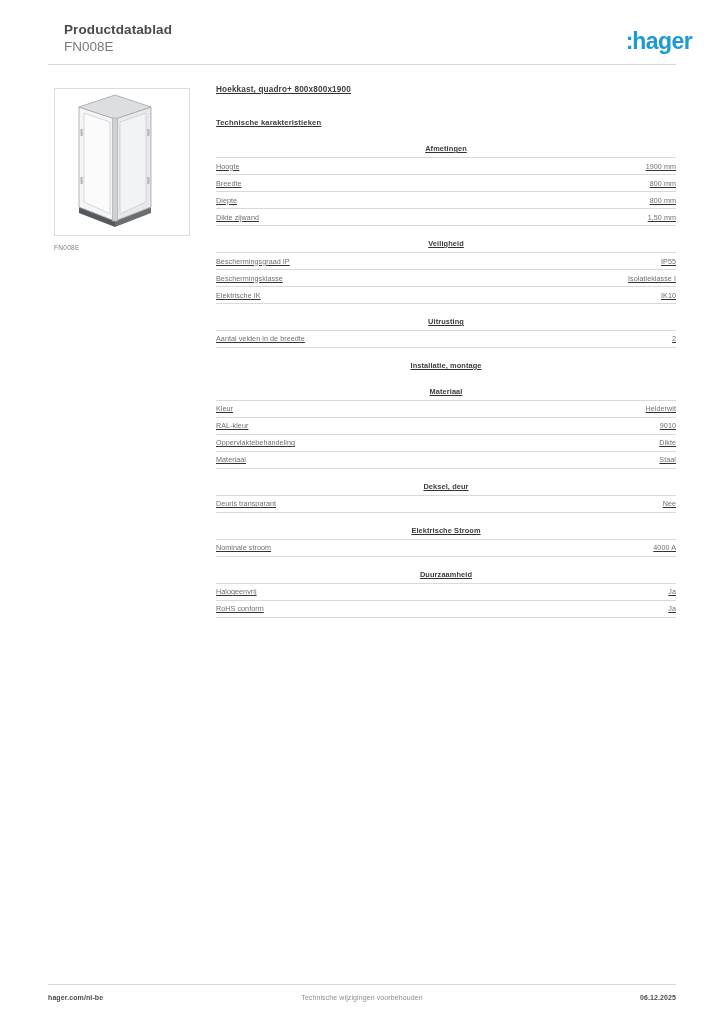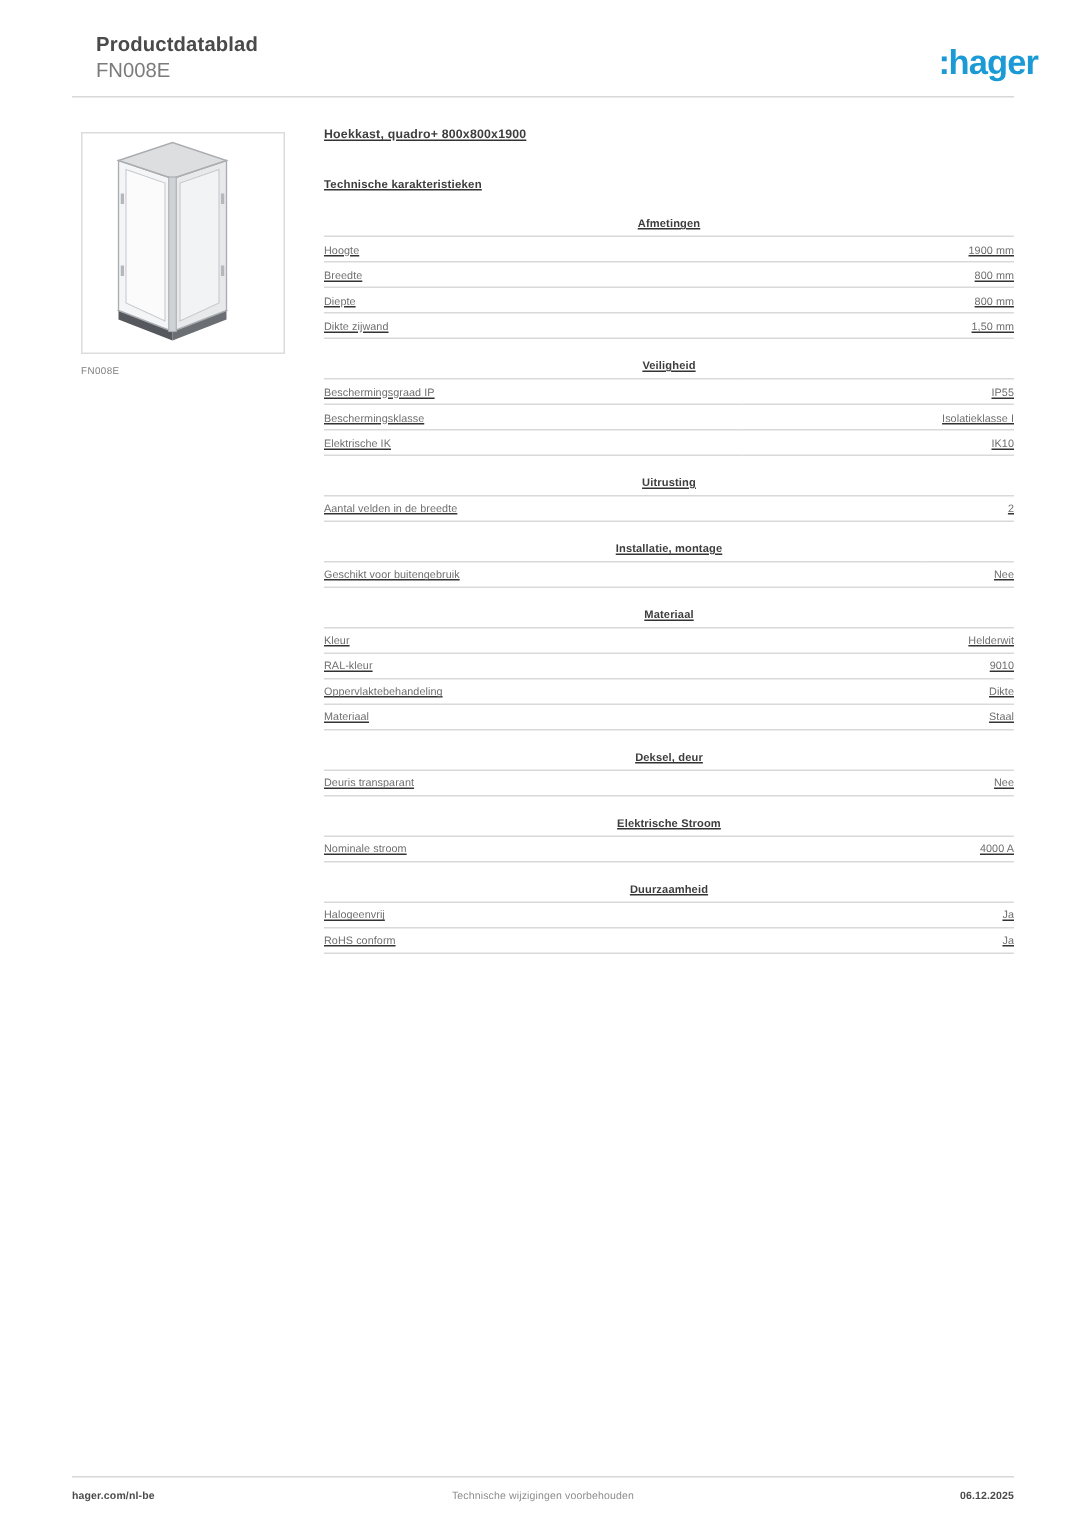--- a/index.html
+++ b/index.html
@@ -304,28 +304,20 @@
             <tbody>
               <tr class="spec-row">
                 <td class="spec-label">Aantal velden in de breedte</td>
                 <td class="spec-value">2</td>
               </tr>
             </tbody>
           </table>
         </div>
         <div class="spec-group">
           <div class="group-title">Installatie, montage</div>
-          <table class="spec-table">
-            <tbody>
-              <tr class="spec-row">
-                <td class="spec-label">Geschikt voor buitengebruik</td>
-                <td class="spec-value">Nee</td>
-              </tr>
-            </tbody>
-          </table>
         </div>
         <div class="spec-group">
           <div class="group-title">Materiaal</div>
           <table class="spec-table">
             <tbody>
               <tr class="spec-row">
                 <td class="spec-label">Kleur</td>
                 <td class="spec-value">Helderwit</td>
               </tr>
               <tr class="spec-row">

